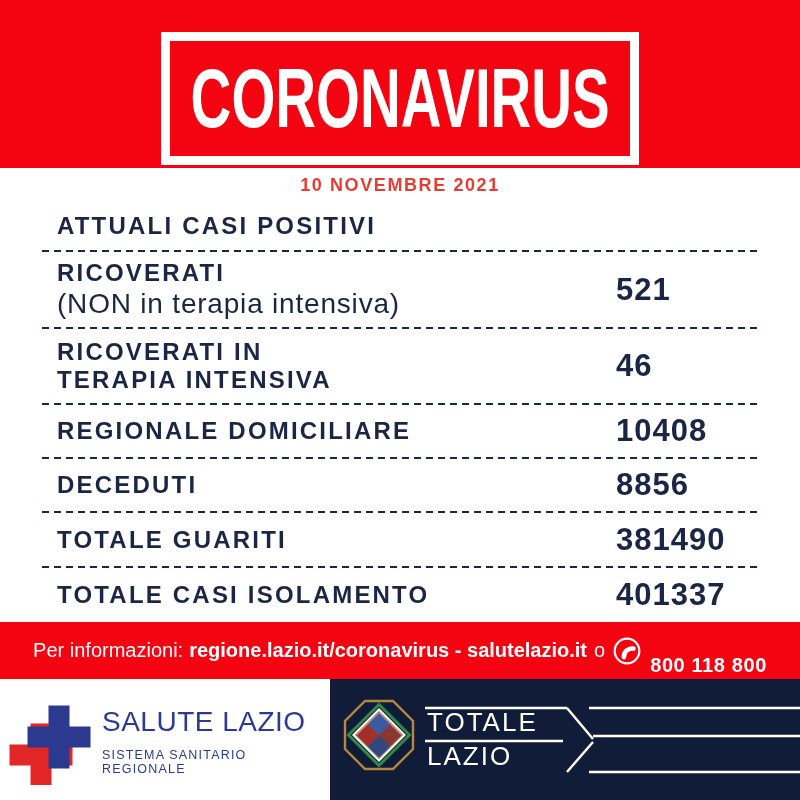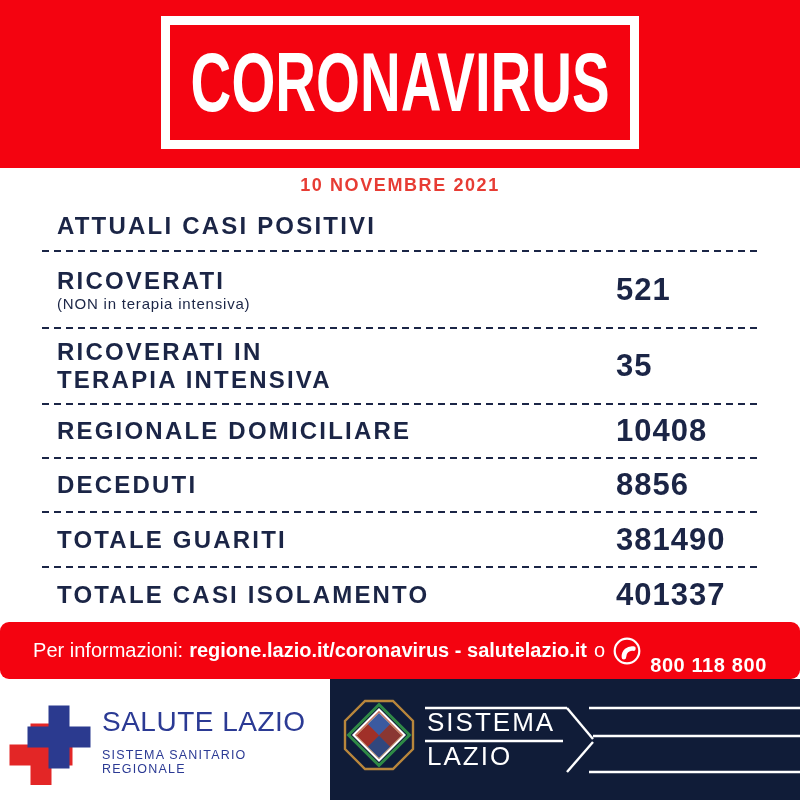--- a/index.html
+++ b/index.html
@@ -5,46 +5,46 @@
   :root{
     --red:#f40310; --date-red:#e73c34; --navy-text:#1b2546; --footer-navy:#101c38;
     --salute-blue:#2b3a94; --cross-red:#e32626; --cross-blue:#2b3a8f; --white:#ffffff;
   }
   *{margin:0;padding:0;box-sizing:border-box;}
   body{background:#fff;font-family:"Liberation Sans",sans-serif;}
   .poster{position:relative;width:800px;height:800px;background:#fff;overflow:hidden;}
 
   
   .banner{height:168px;background:var(--red);display:flex;justify-content:center;}
-  .banner-box{margin-top:16px;width:478px;height:133px;border:9px solid var(--white);
+  .banner-box{margin-top:32px;width:478px;height:133px;border:9px solid var(--white);
     display:flex;align-items:center;justify-content:center;overflow:visible;}
   .banner-title{color:var(--white);font-size:83px;font-weight:700;line-height:1;
     white-space:nowrap;transform:scaleX(0.68);transform-origin:center;letter-spacing:0;}
 
   
   .date-row{height:34px;display:flex;align-items:center;justify-content:center;}
   .date-label{color:var(--date-red);font-size:18px;font-weight:700;letter-spacing:1.6px;}
 
   
   .stats{margin:0 42px;}
   .stat-row{display:flex;align-items:center;}
   .row-0{height:48px}.row-1{height:75px}.row-2{height:74px}.row-3{height:52px}
   .row-4{height:52px}.row-5{height:53px}.row-6{height:54px}
   .stat-label-wrap{display:flex;flex-direction:column;justify-content:center;padding-left:15px;}
   .stat-label{color:var(--navy-text);font-size:24px;font-weight:700;letter-spacing:2.2px;
     line-height:1.15;white-space:pre-line;}
-  .stat-sublabel{color:var(--navy-text);font-size:15px;font-weight:400;letter-spacing:0.8px;margin-top:1px;}
+  .stat-sublabel{color:var(--navy-text);font-size:28px;font-weight:400;letter-spacing:0.8px;margin-top:1px;}
   .stat-value{color:var(--navy-text);font-size:31px;font-weight:700;letter-spacing:1px;
     width:142px;flex:none;margin-left:auto;text-align:left;}
   .separator{height:2px;
     background:repeating-linear-gradient(90deg,var(--navy-text) 0 7px,transparent 7px 12px);}
 
   
   .info-bar{height:57px;background:var(--red);color:var(--white);display:flex;
-    align-items:center;justify-content:center;font-size:20px;border-radius:9px;}
+    align-items:center;justify-content:center;font-size:20px;}
   .info-prefix{font-weight:400;margin-right:6px;}
   .info-links{font-weight:700;}
   .info-connector{font-weight:400;margin:0 7px;}
   .phone-badge{display:inline-flex;align-items:center;}
   .info-phone{font-weight:700;margin-left:8px;letter-spacing:0.6px;margin-top:29px;}
 
   
   .footer{height:123px;display:flex;}
   .footer-left{width:330px;background:#fff;display:flex;align-items:center;}
   .salute-cross{margin-left:8px;flex:none;}
@@ -89,21 +89,21 @@
     </div>
     <div class="stat-value">521</div>
   </div>
 <div class="separator"></div>
   <div class="stat-row row-2">
     <div class="stat-label-wrap">
       <span class="stat-label">RICOVERATI IN
 TERAPIA INTENSIVA</span>
 
     </div>
-    <div class="stat-value">35</div>
+    <div class="stat-value">46</div>
   </div>
 <div class="separator"></div>
   <div class="stat-row row-3">
     <div class="stat-label-wrap">
       <span class="stat-label">REGIONALE DOMICILIARE</span>
 
     </div>
     <div class="stat-value">10408</div>
   </div>
 <div class="separator"></div>
@@ -178,18 +178,18 @@
         <path d="M23 3 H51 L71 23 V51 L51 71 H23 L3 51 V23 Z" fill="#0e1c3a" stroke="#b8863c" stroke-width="2.4"></path>
         <path d="M37 6.5 L67.5 37 L37 67.5 L6.5 37 Z" fill="none" stroke="#2f8a46" stroke-width="3"></path>
         <path d="M37 10 L64 37 L37 64 L10 37 Z" fill="#ffffff"></path>
         <path d="M37 13 L61 37 L37 61 L13 37 Z" fill="#c23326"></path>
         <path d="M37 14.5 L48.5 26 L37 37.5 L25.5 26 Z" fill="#3b5aa0"></path>
         <path d="M48.5 26 L60 37.5 L48.5 49 L37 37.5 Z" fill="#8a3732"></path>
         <path d="M25.5 26 L37 37.5 L25.5 49 L14 37.5 Z" fill="#a03028"></path>
         <path d="M37 37.5 L48.5 49 L37 60.5 L25.5 49 Z" fill="#31477e"></path>
         <path d="M37 14.5 L48.5 26 L60 37.5 L48.5 49 L37 60.5 L25.5 49 L14 37.5 L25.5 26 Z" fill="none" stroke="#d8c9a0" stroke-width="1"></path>
       </svg>
-      <span class="regione-line1">SISTEMA</span>
+      <span class="regione-line1">TOTALE</span>
       <span class="regione-line2">LAZIO</span>
     </div>
 
   </footer>
 </div>
 
 </body></html>

